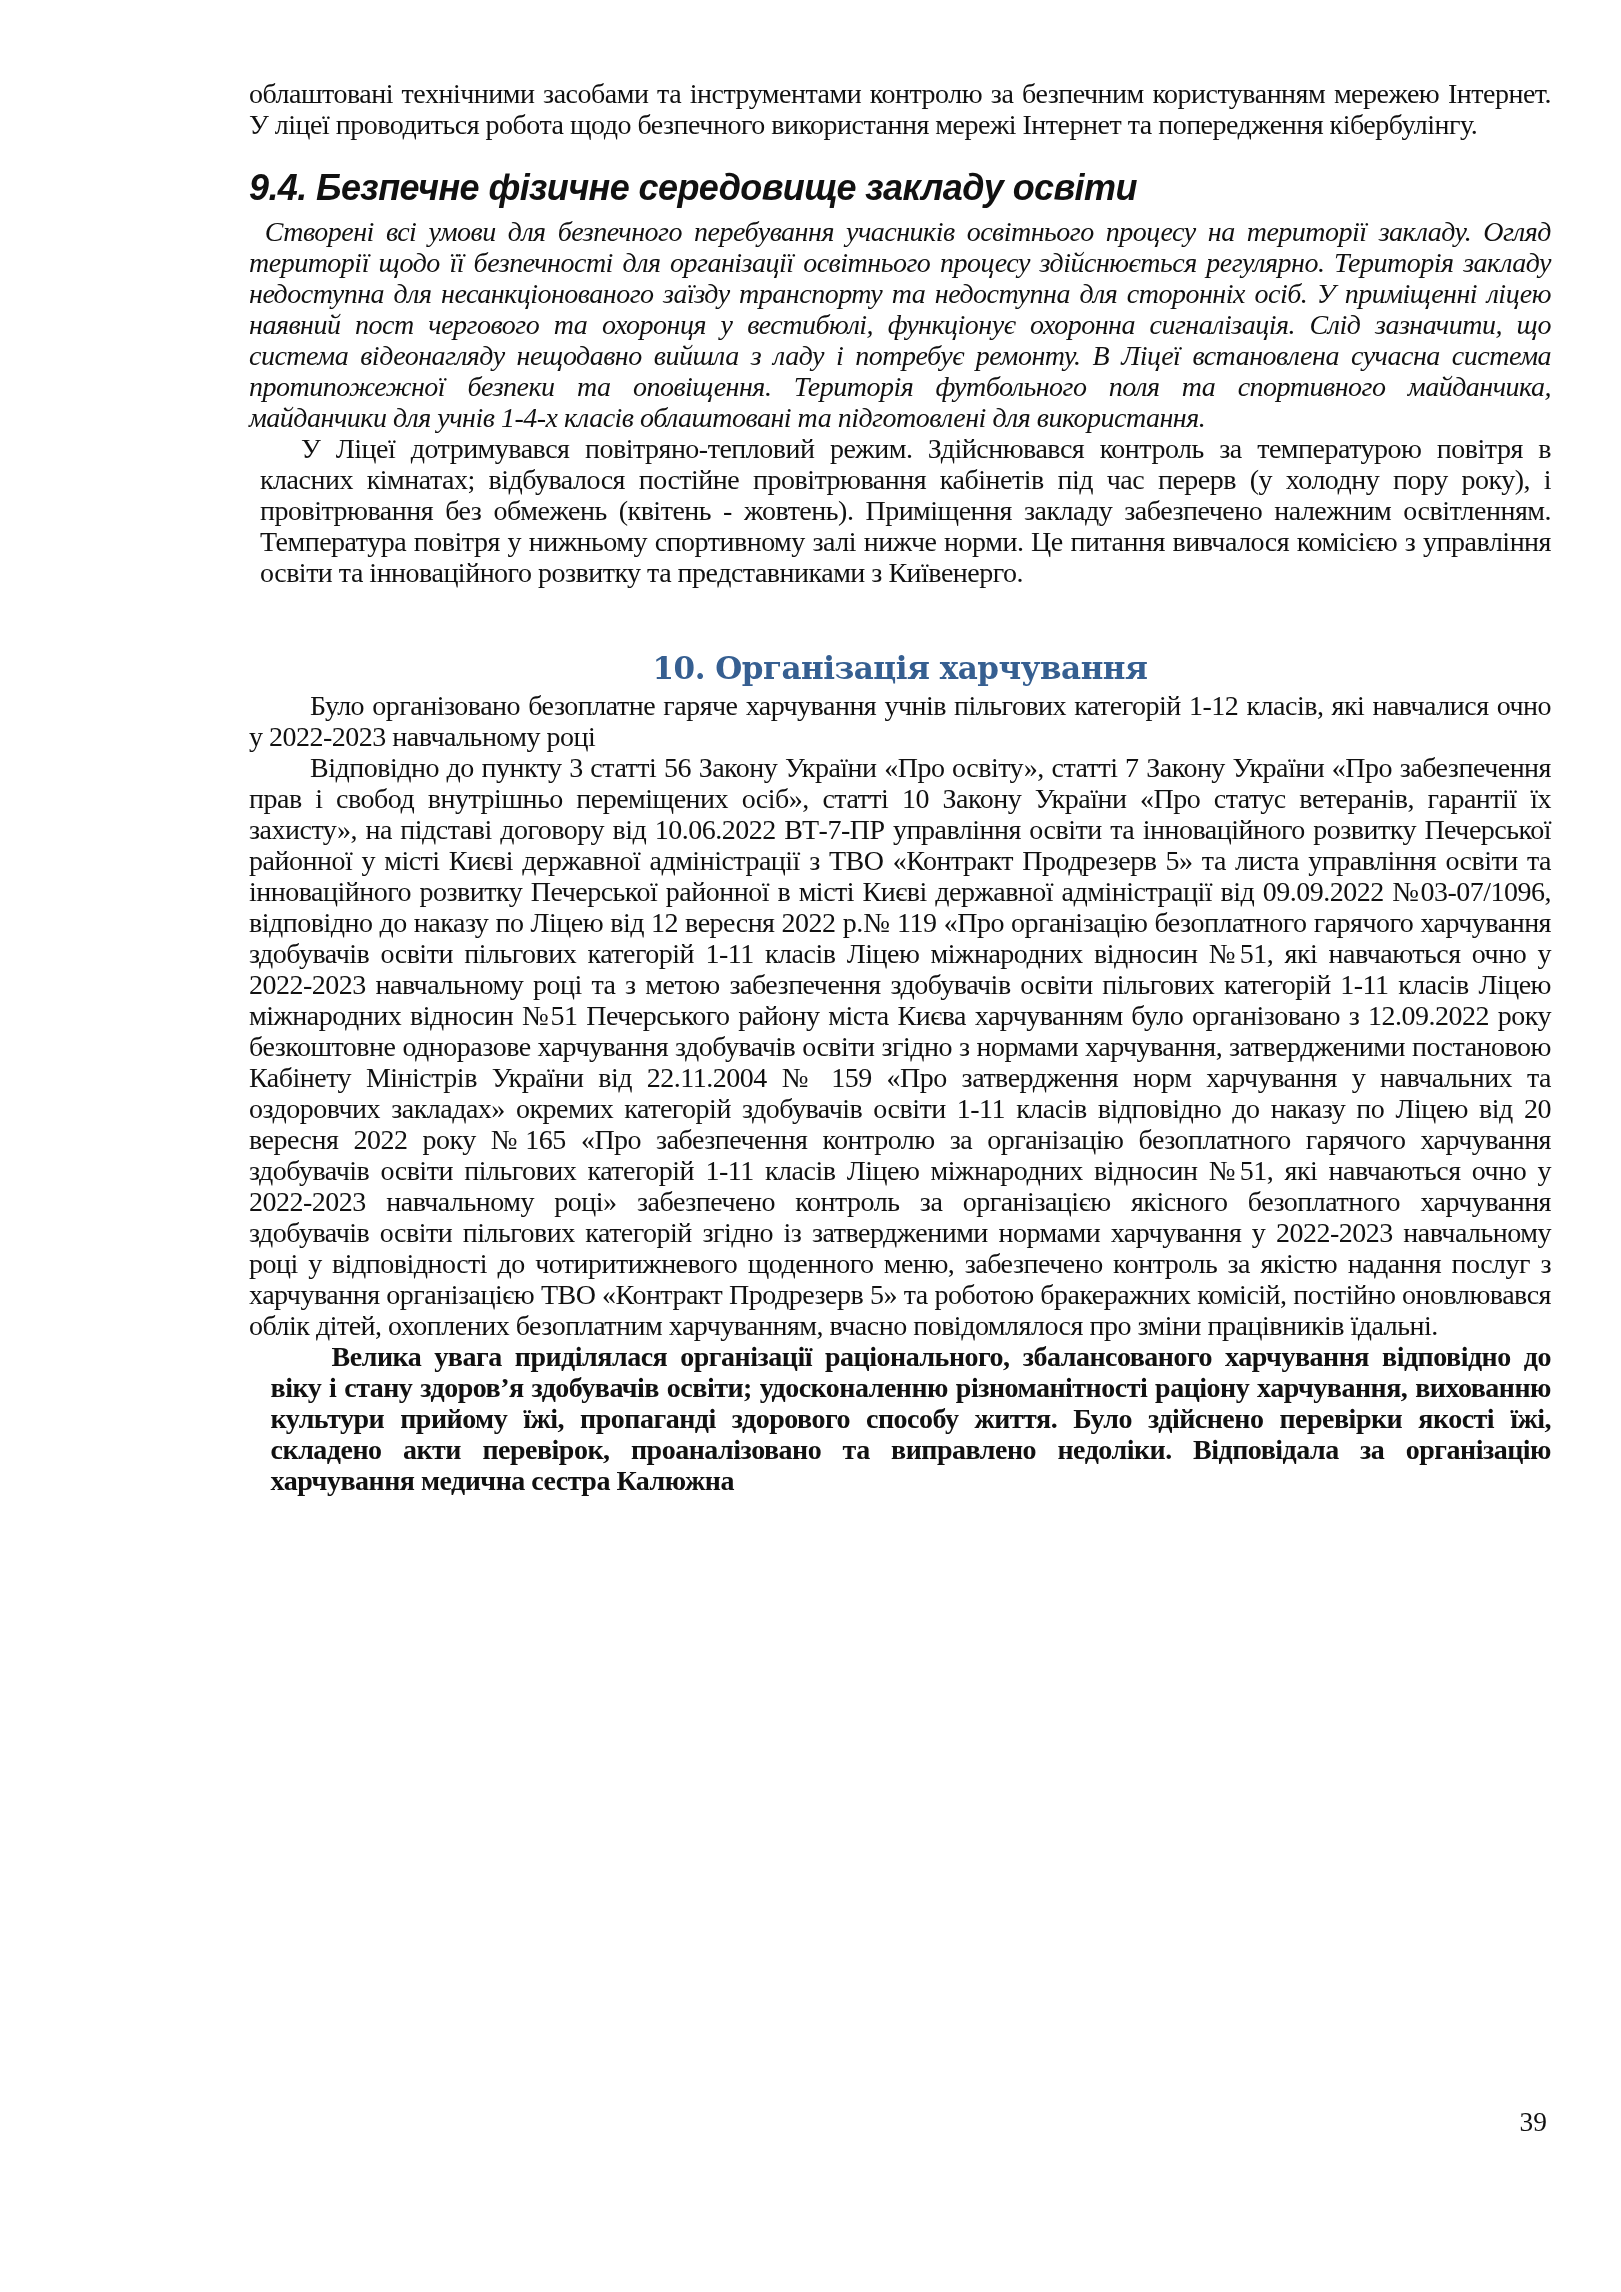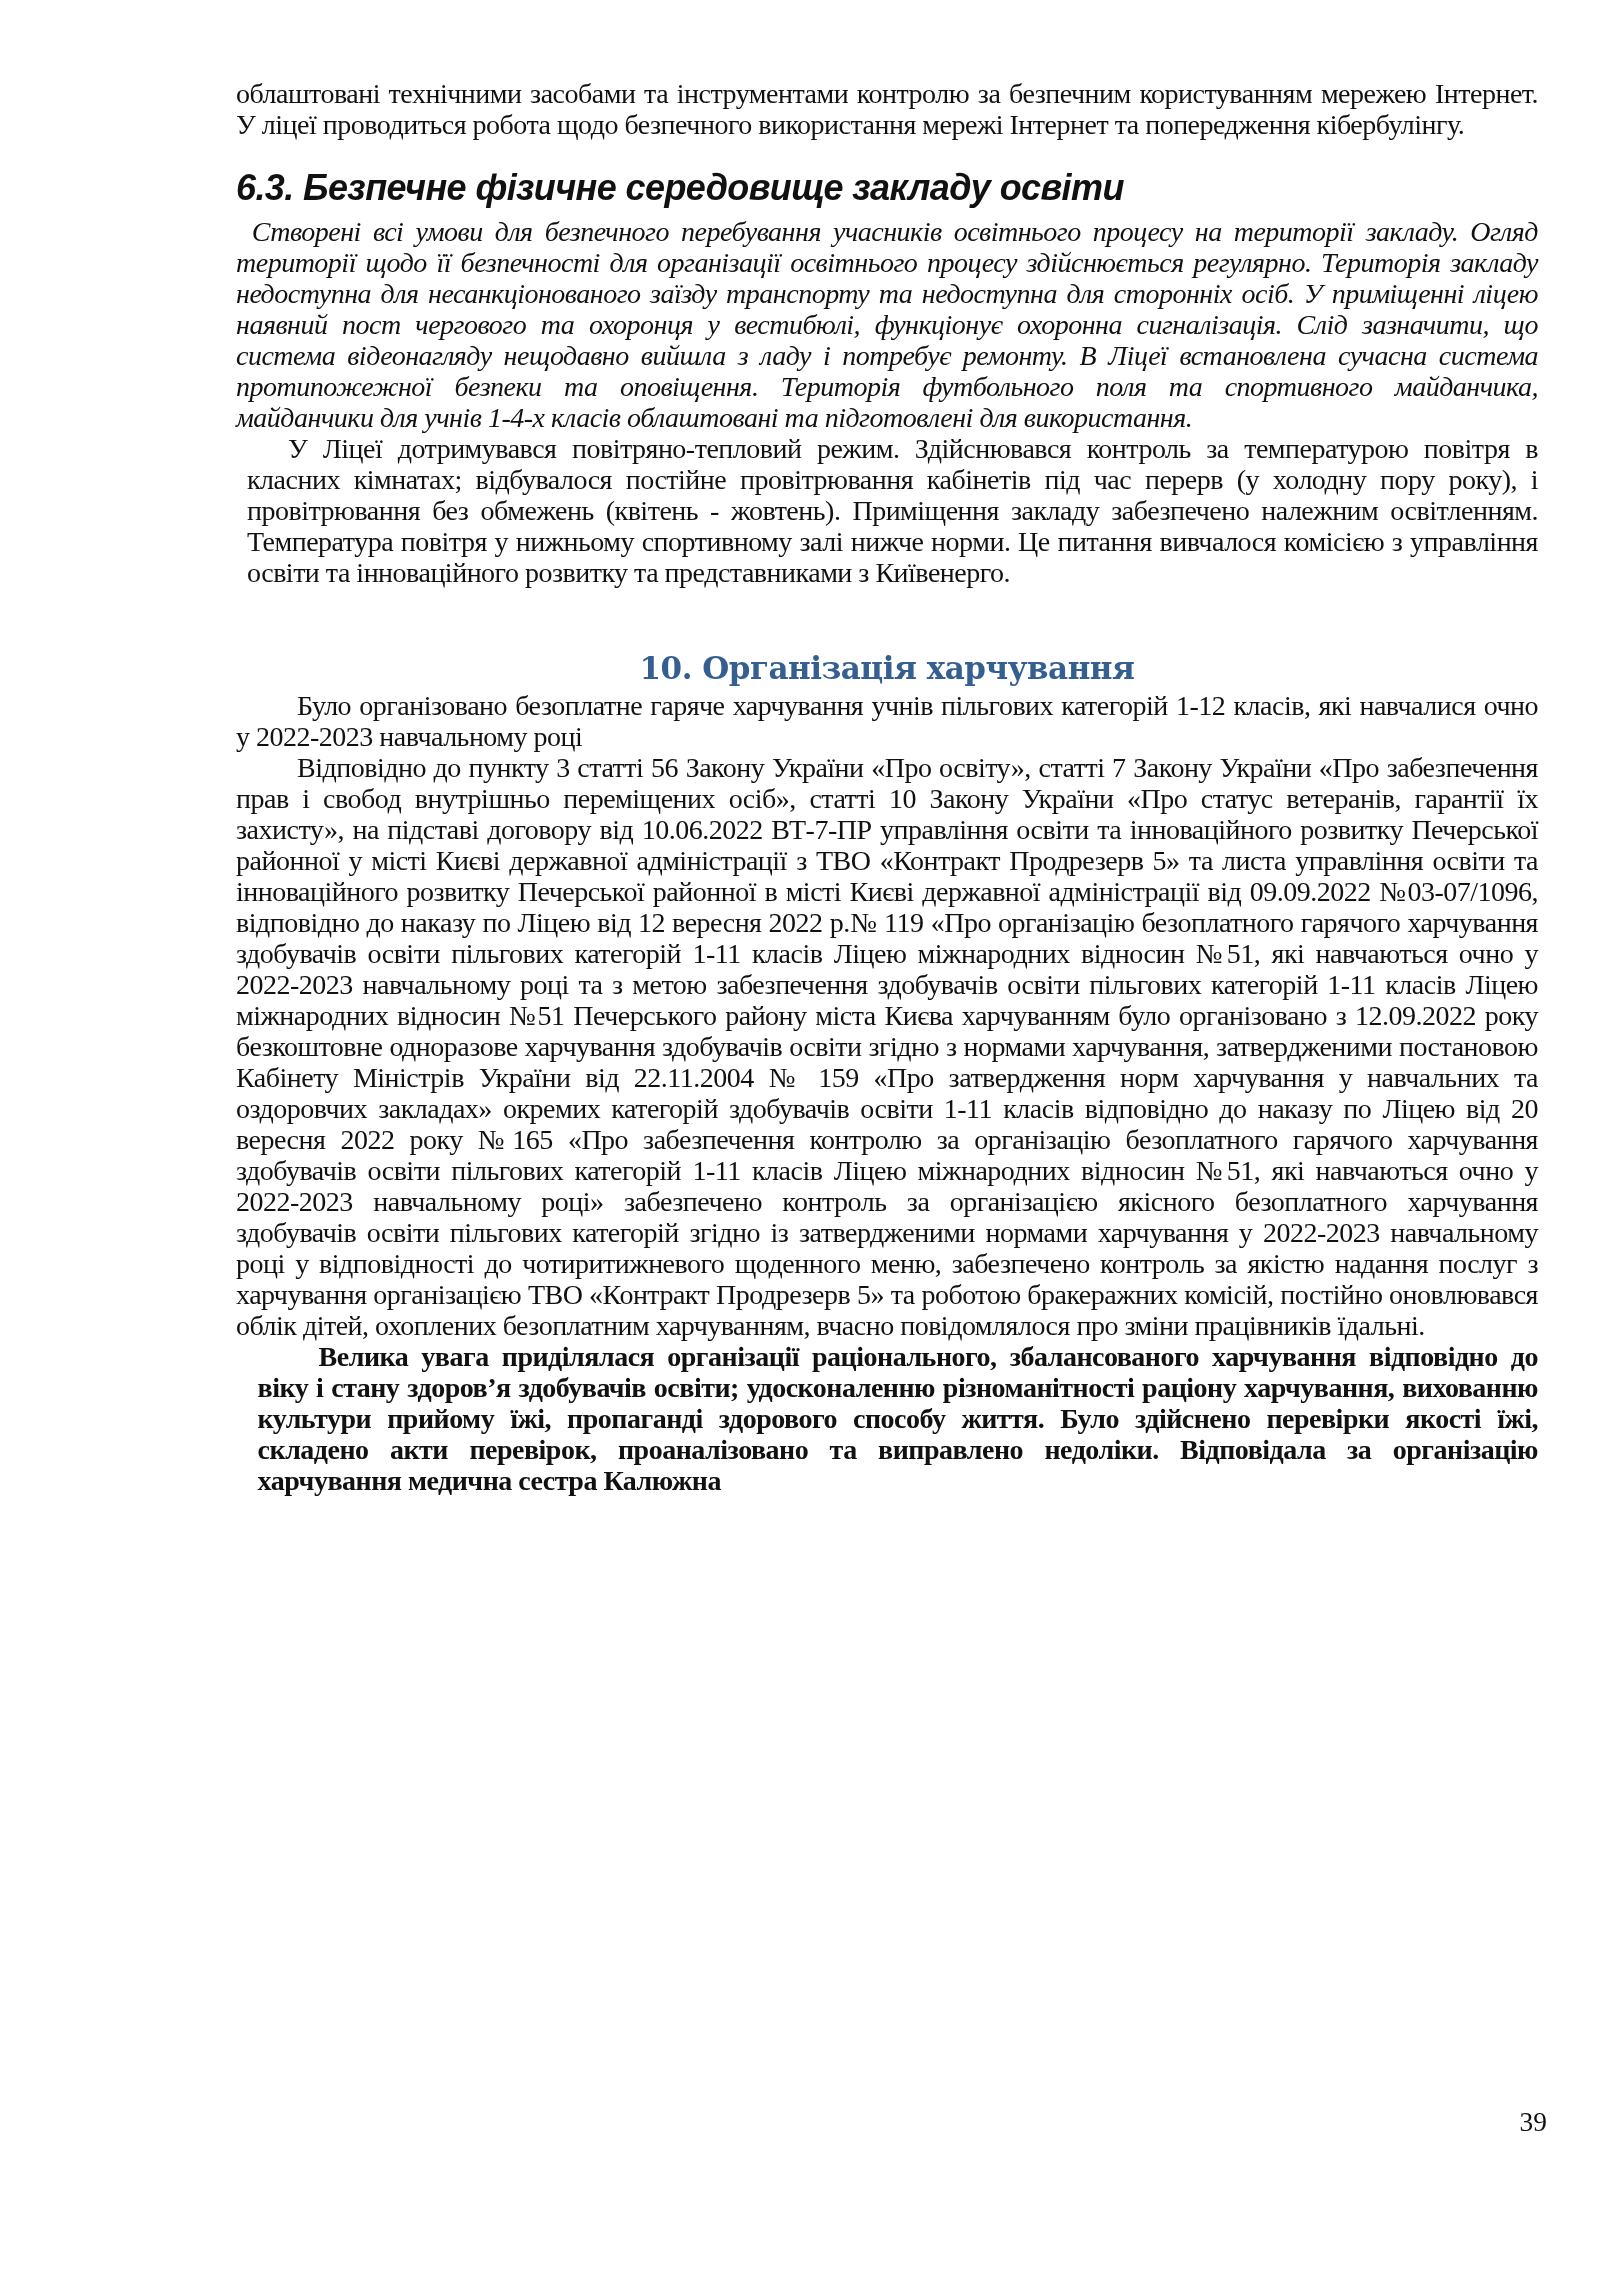--- a/index.html
+++ b/index.html
@@ -10,21 +10,21 @@
     body {
       width: 1621px;
       height: 2293px;
       position: relative;
       overflow: hidden;
       color: #111111;
       font-family: "Liberation Serif", "DejaVu Serif", serif;
     }
     .page {
       position: absolute;
-      left: 236px;
+      left: 249px;
       top: 78px;
       width: 1302px;
     }
     p {
       margin: 0;
       font-size: 28px;
       line-height: 31px;
       text-align: justify;
       letter-spacing: -0.5px;
       word-spacing: 0px;
@@ -66,21 +66,21 @@
       color: #111111;
     }
   </style>
 </head>
 <body>
 
 <div class="page">
 
   <p>облаштовані технічними засобами та інструментами контролю за безпечним користуванням мережею Інтернет. У ліцеї проводиться робота щодо безпечного використання мережі Інтернет та попередження кібербулінгу.</p>
 
-  <h2 class="h2-italic">6.3. Безпечне фізичне середовище закладу освіти</h2>
+  <h2 class="h2-italic">9.4. Безпечне фізичне середовище закладу освіти</h2>
 
   <p class="indent-small">Створені всі умови для безпечного перебування учасників освітнього процесу на території закладу. Огляд території щодо її безпечності для організації освітнього процесу здійснюється регулярно. Територія закладу недоступна для несанкціонованого заїзду транспорту та недоступна для сторонніх осіб. У приміщенні ліцею наявний пост чергового та охоронця у вестибюлі, функціонує охоронна сигналізація. Слід зазначити, що система відеонагляду нещодавно вийшла з ладу і потребує ремонту. В Ліцеї встановлена сучасна система протипожежної безпеки та оповіщення. Територія футбольного поля та спортивного майданчика, майданчики для учнів 1-4-х класів облаштовані та підготовлені для використання.</p>
 
   <p class="indent-mid">У Ліцеї дотримувався повітряно-тепловий режим. Здійснювався контроль за температурою повітря в класних кімнатах; відбувалося постійне  провітрювання кабінетів під час перерв (у холодну пору року), і провітрювання без обмежень (квітень - жовтень). Приміщення закладу забезпечено належним  освітленням. Температура повітря у нижньому спортивному залі нижче норми. Це питання вивчалося комісією з управління освіти та інноваційного розвитку та представниками з Київенерго.</p>
 
   <h1 class="h1-section">10. Організація харчування</h1>
 
   <p class="indent-large">Було організовано безоплатне гаряче харчування учнів пільгових категорій 1-12 класів, які навчалися очно у 2022-2023 навчальному році</p>
 
   <p class="indent-large">Відповідно до пункту 3 статті 56 Закону України «Про освіту», статті 7 Закону України «Про забезпечення прав і свобод внутрішньо переміщених осіб», статті 10 Закону України «Про статус ветеранів, гарантії їх захисту», на підставі договору від 10.06.2022 ВТ-7-ПР управління освіти та інноваційного розвитку Печерської районної у місті Києві державної адміністрації з ТВО «Контракт Продрезерв 5» та листа управління освіти та інноваційного розвитку Печерської районної в місті Києві державної адміністрації від 09.09.2022 №03-07/1096, відповідно до наказу  по Ліцею від 12 вересня 2022 р.№ 119 «Про організацію безоплатного гарячого харчування здобувачів освіти пільгових категорій 1-11 класів Ліцею міжнародних відносин №51, які навчаються очно у 2022-2023 навчальному році  та з метою забезпечення здобувачів освіти пільгових категорій 1-11 класів Ліцею міжнародних відносин №51 Печерського району міста Києва харчуванням було організовано з 12.09.2022 року безкоштовне одноразове харчування здобувачів освіти  згідно з нормами харчування, затвердженими постановою Кабінету Міністрів України від 22.11.2004 № 159 «Про затвердження норм харчування у навчальних та оздоровчих закладах» окремих  категорій здобувачів освіти 1-11 класів відповідно до наказу по Ліцею від 20 вересня 2022 року №165 «Про забезпечення контролю за організацію безоплатного гарячого харчування здобувачів освіти пільгових категорій 1-11 класів Ліцею міжнародних відносин №51, які навчаються очно у 2022-2023 навчальному році» забезпечено контроль за організацією якісного безоплатного харчування здобувачів освіти пільгових категорій згідно із затвердженими нормами харчування у 2022-2023 навчальному році у відповідності до чотиритижневого щоденного меню, забезпечено контроль за якістю надання послуг з харчування організацією ТВО      «Контракт Продрезерв 5» та роботою бракеражних комісій, постійно оновлювався облік дітей, охоплених безоплатним харчуванням, вчасно повідомлялося про зміни працівників їдальні.</p>

